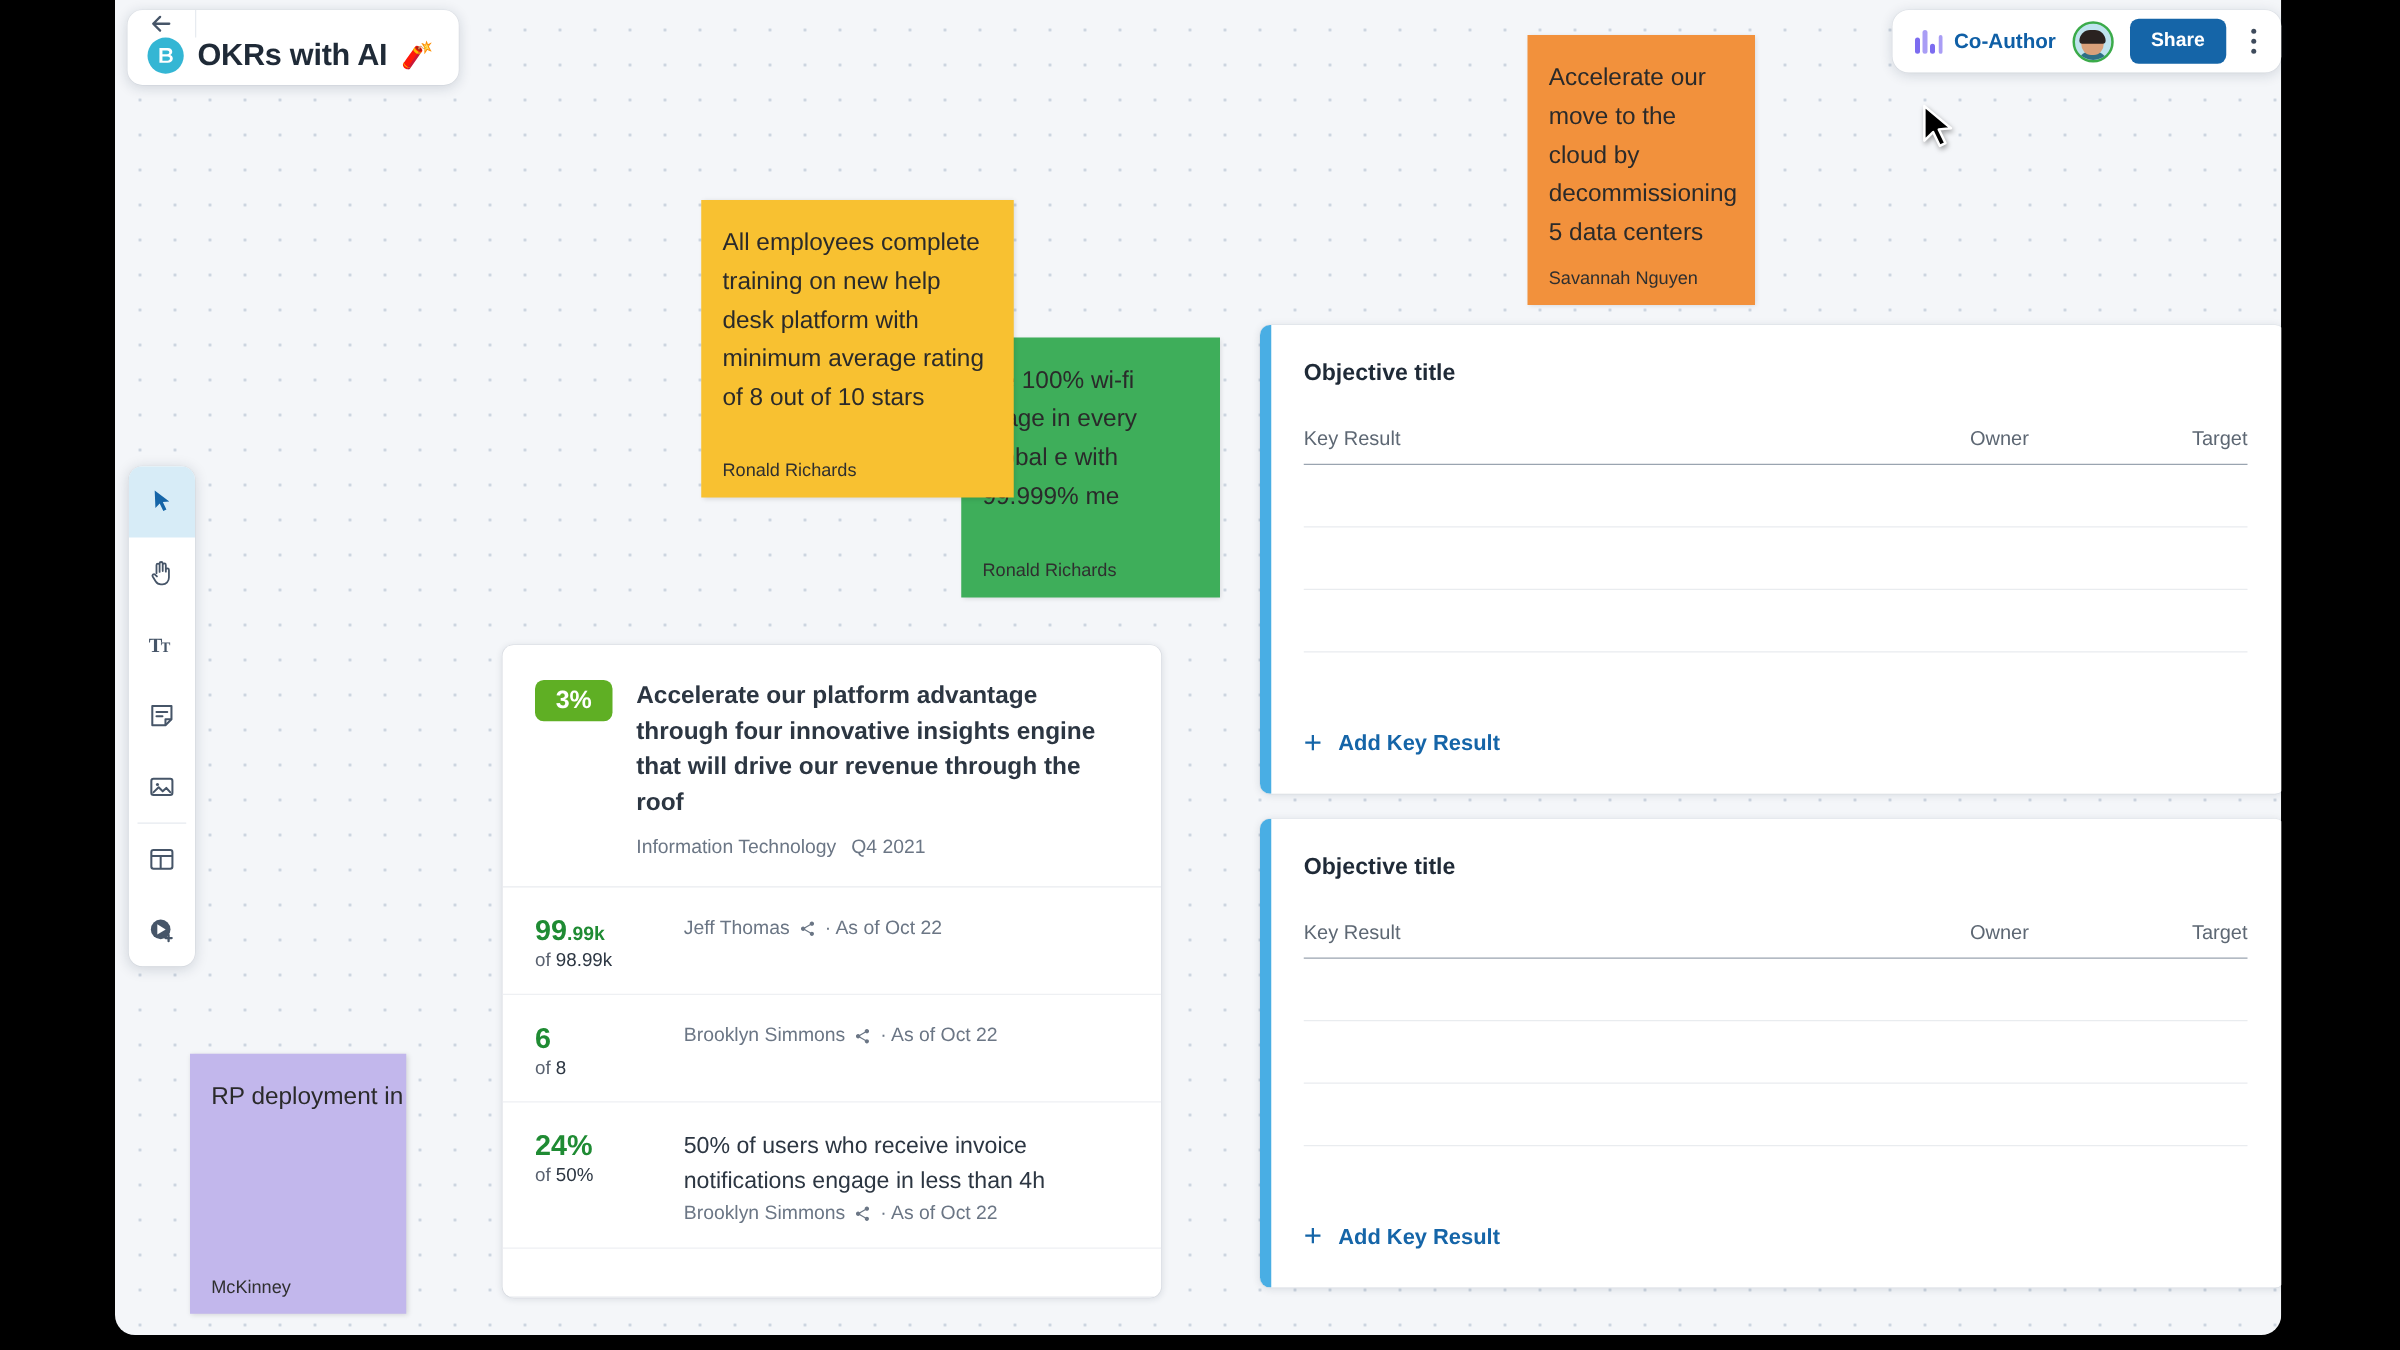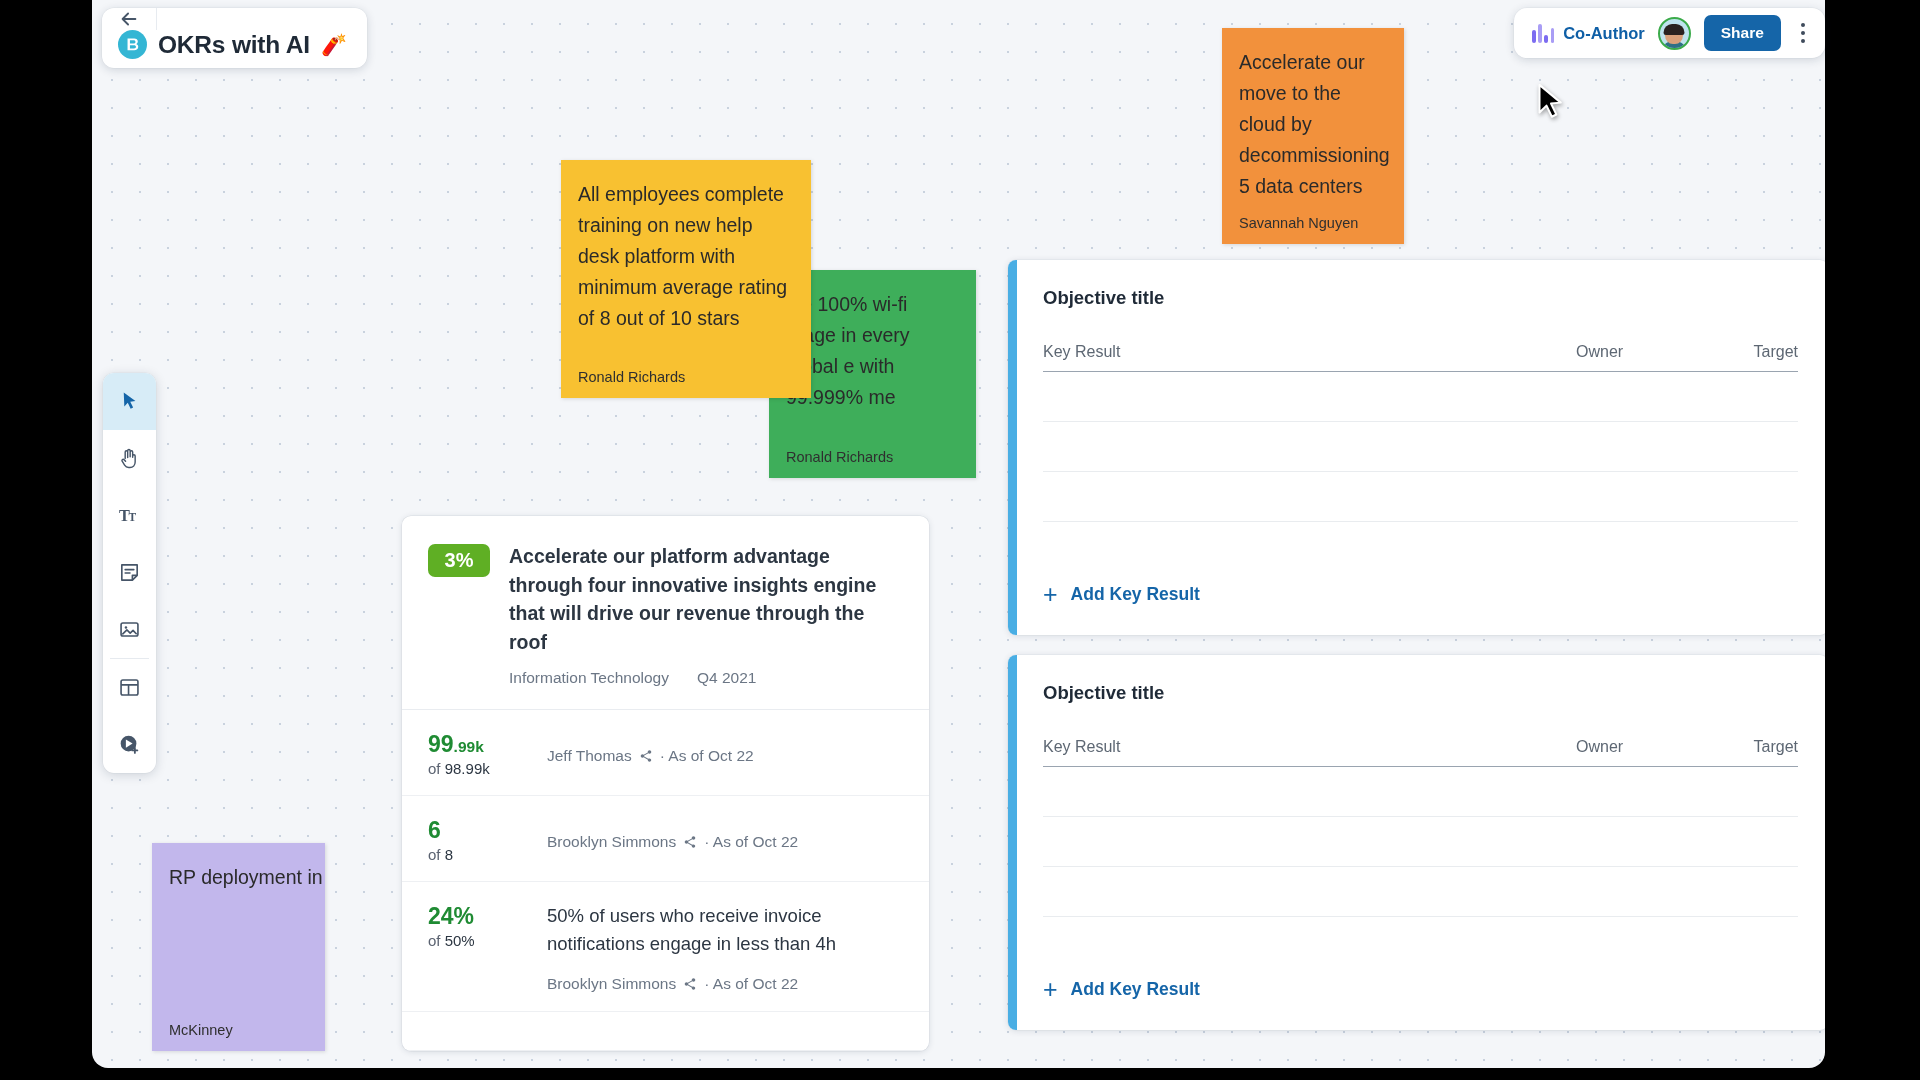--- a/index.html
+++ b/index.html
@@ -119,32 +119,32 @@
     box-shadow: 0 1px 6px rgba(20,35,60,.13), 0 0 0 .5px rgba(20,35,60,.07);
     z-index: 16; overflow:hidden;
   }
   .okr-head { padding: 26px 26px 22px; display:flex; gap: 19px; border-bottom:1px solid #e9ecf0; }
   .okr-badge {
     background:#5FAF24; color:#fff; font-size:20px; font-weight:bold;
     border-radius: 7px; height: 33px; min-width: 62px;
     display:flex; align-items:center; justify-content:center; flex:none; margin-top:2px;
   }
   .okr-title { font-size: 19.5px; font-weight:bold; color:#2c3642; line-height: 28.5px; }
-  .okr-meta { margin-top: 13px; font-size: 15.5px; color:#6b7685; display:flex; gap: 28px; }
+  .okr-meta { margin-top: 13px; font-size: 15.5px; color:#6b7685; display:flex; gap: 12px; }
 
   .kr { padding: 20px 26px 18px; display:flex; gap: 35px; border-bottom:1px solid #eef0f3; }
   .kr-val { width: 84px; flex:none; padding-top: 1px; }
   .kr-cur { color:#1f8b33; font-weight:bold; white-space:nowrap; }
   .kr-cur .big { font-size: 23px; }
   .kr-cur .small { font-size: 15.5px; }
   .kr-of { margin-top: 2px; font-size: 15px; color:#5a6270; white-space:nowrap; }
   .kr-of b { color:#2c3642; font-weight:normal; }
   .kr-body { flex:1; }
   .kr-name { font-size: 18.5px; color:#2c3642; line-height: 28px; }
-  .kr-sub { margin-top: 17px; font-size: 15.5px; color:#6b7685; display:flex; align-items:center; gap:7px; }
+  .kr-sub { margin-top: 4px; font-size: 15.5px; color:#6b7685; display:flex; align-items:center; gap:7px; }
   .share-ico { width: 14px; height: 14px; fill:#6b7685; }
 
   
   .obj-card {
     position:absolute; background:#fff; border-radius: 8px;
     box-shadow: 0 1px 7px rgba(20,35,60,.12), 0 0 0 .5px rgba(20,35,60,.06);
     z-index: 14; overflow:hidden; display:flex;
   }
   #obj-card-1 { left: 916px; top: 260px; width: 820px; height: 375px; }
   #obj-card-2 { left: 916px; top: 655px; width: 820px; height: 375px; }

